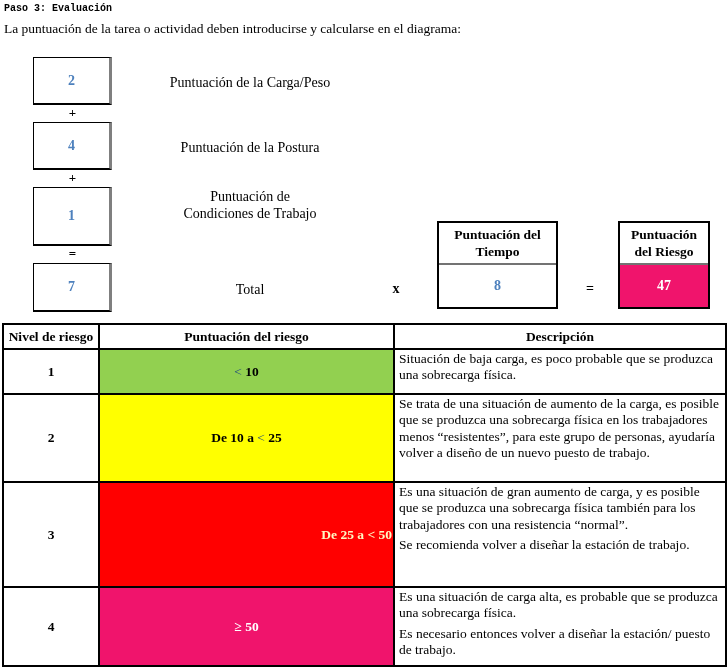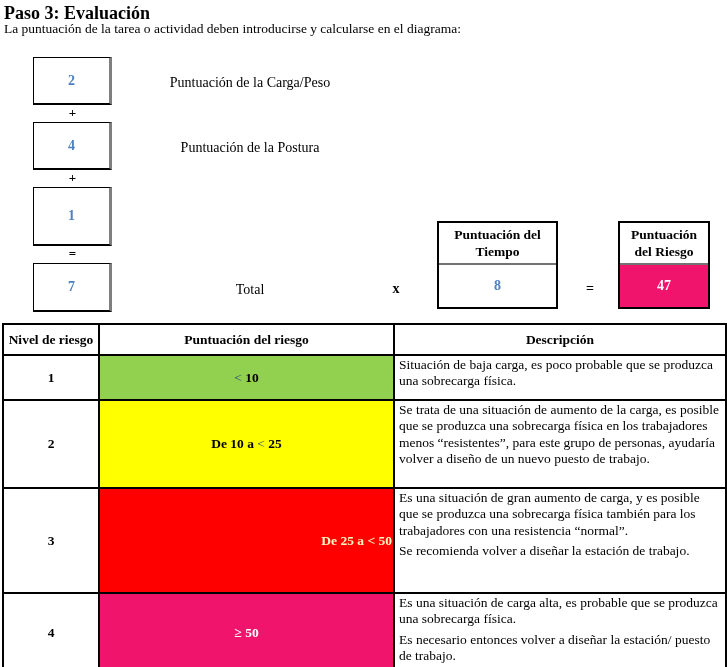--- a/index.html
+++ b/index.html
@@ -1,21 +1,21 @@
 <!DOCTYPE html>
 <html style="--accent_blue: #4E81BD; --symbol_blue: #1F497D; --box_shadow_gray: #7F7F7F; --risk1_bg: #92D050; --risk2_bg: #FFFF00; --risk3_bg: #FF0000; --risk4_bg: #F0146C;"><head>
 <meta charset="utf-8">
 <style>
   html,body{margin:0;padding:0;background:#fff;}
   #page{
     position:relative;width:727px;height:667px;background:#fff;
     font-family:"Liberation Serif", serif;color:#000;overflow:hidden;
   }
   .abs{position:absolute;}
-  .title{font-size:18px;font-weight:bold;}
+  .title{font-size:10px;font-weight:bold;font-family:Liberation Mono, monospace;}
   .subtitle{font-size:13.5px;}
   
   .score-box{
     width:79px;height:48px;border-top:1px solid #000;border-left:1px solid #000;
     border-bottom:2px solid #000;border-right:3px solid var(--box_shadow_gray,#7f7f7f);
     display:flex;align-items:center;justify-content:center;background:#fff;
     box-sizing:border-box;
   }
   .score-box .val{color:var(--accent_blue,#4E81BD);font-weight:bold;font-size:14px;}
   .op{width:79px;text-align:center;font-weight:bold;font-size:13px;line-height:17px;}
@@ -75,20 +75,22 @@
     <span class="val">1</span>
   </div>
   <div class="abs op" style="left:33px;top:245px;">=</div>
 
   <div class="abs score-box" style="left:33px;top:263px;height:49px;">
     <span class="val">7</span>
   </div>
 
   <div class="abs dlabel" style="left:120px;top:74px;">Puntuación de la Carga/Peso</div>
   <div class="abs dlabel" style="left:120px;top:139px;">Puntuación de la Postura</div>
+  <div class="abs dlabel" style="left:120px;top:188px;">Puntuación de
+Condiciones de Trabajo</div>
   <div class="abs dlabel" style="left:120px;top:281px;">Total</div>
 
   <div class="abs op-big" style="left:385px;top:281px;">x</div>
 
   <div class="abs frame-box" style="left:437px;top:221px;width:121px;">
     <div class="frame-head">Puntuación del
 Tiempo</div>
     <div class="frame-val blue">8</div>
   </div>
 
@@ -100,21 +102,21 @@
     <div class="frame-val pink">47</div>
   </div>
 
   <table class="risk abs" style="left:2px;top:323px;">
     <colgroup>
         <col style="width:96px">
         <col style="width:295px">
         <col style="width:332px">
       </colgroup>
     <tbody>
-        <tr style="height:31px">
+        <tr style="height:25px">
       <th class="hcell">Nivel de riesgo</th>
       <th class="hcell">Puntuación del riesgo</th>
       <th class="hcell">Descripción</th>
     </tr>
     <tr style="height:45px">
       <td class="level">1</td>
       <td class="score r1"><span></span><span class="sym-blue">&lt;</span><span> 10</span></td>
       <td class="desc">
             <p>Situación de baja carga, es poco probable que se produzca una sobrecarga física.</p>
           </td>

